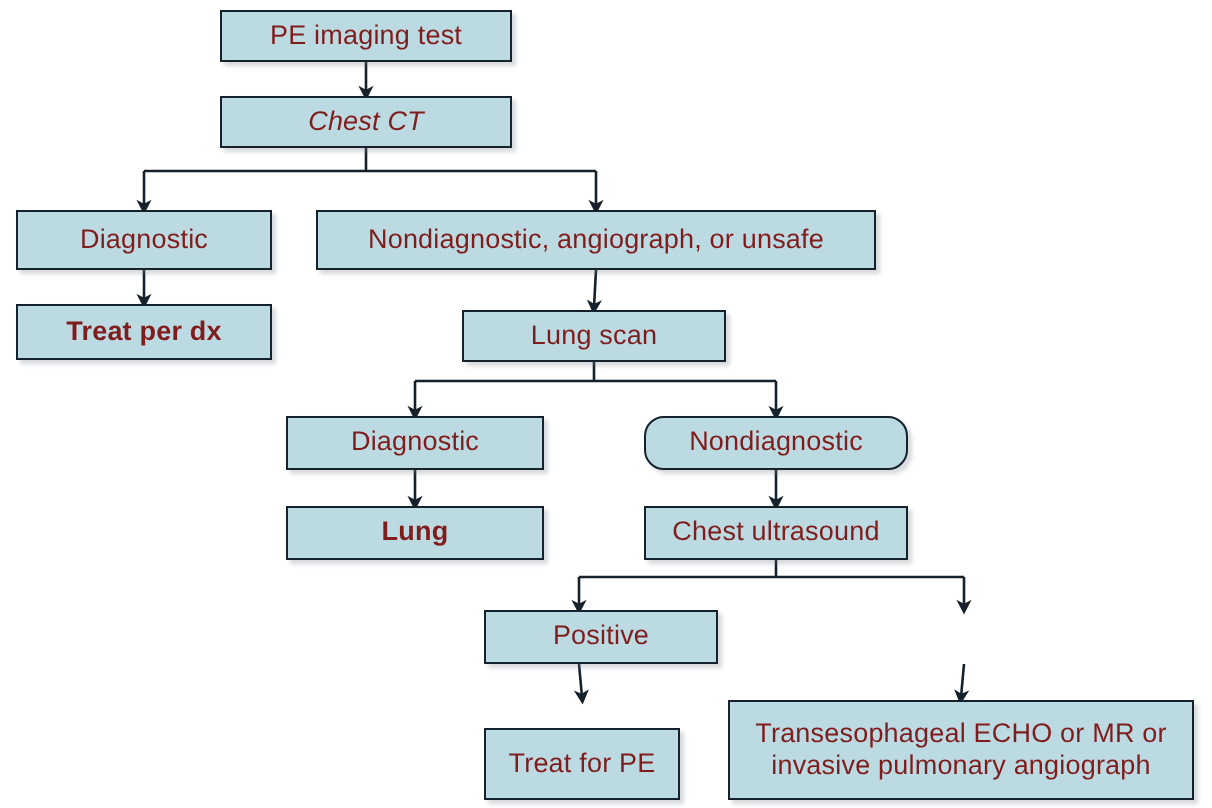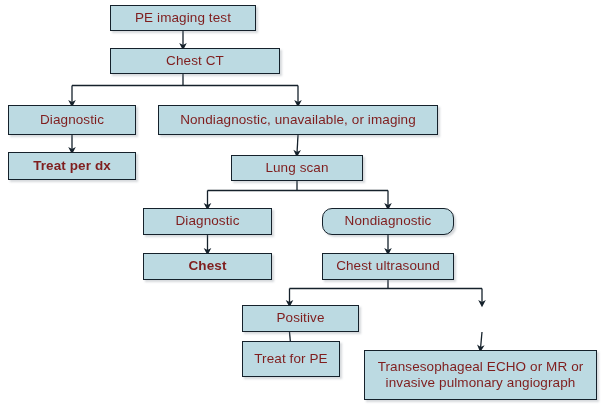--- a/index.html
+++ b/index.html
@@ -68,49 +68,49 @@
       <line x1="207.5" y1="190.5" x2="207.5" y2="206.5" stroke="#15212b" stroke-width="1.3" marker-end="url(#ah)"></line>
       <line x1="388" y1="190.5" x2="388" y2="206.5" stroke="#15212b" stroke-width="1.3" marker-end="url(#ah)"></line>
       <line x1="388" y1="280" x2="388" y2="288.5" stroke="#15212b" stroke-width="1.3"></line>
       <line x1="289.5" y1="288.5" x2="482" y2="288.5" stroke="#15212b" stroke-width="1.3"></line>
       <line x1="289.5" y1="288.5" x2="289.5" y2="303.5" stroke="#15212b" stroke-width="1.3" marker-end="url(#ah)"></line>
       <line x1="482" y1="288.5" x2="482" y2="303.5" stroke="#15212b" stroke-width="1.3" marker-end="url(#ah)"></line>
     </svg>
 <div class="node" style="left: 110px; top: 5px; width: 146px; height: 26px;">
       <span class="lbl">PE imaging test</span>
     </div>
-    <div class="node" style="left: 110px; top: 48px; width: 170px; height: 26px;">
+    <div class="node" style="left: 110px; top: 48px; width: 146px; height: 26px; font-style: italic;">
       <span class="lbl">Chest CT</span>
     </div>
     <div class="node" style="left: 8px; top: 105px; width: 128px; height: 30px;">
       <span class="lbl">Diagnostic</span>
     </div>
     <div class="node" style="left: 158px; top: 105px; width: 280px; height: 30px;">
-      <span class="lbl">Nondiagnostic, unavailable, or imaging</span>
+      <span class="lbl">Nondiagnostic, angiograph, or unsafe</span>
     </div>
     <div class="node" style="left: 231px; top: 155px; width: 132px; height: 26px;">
       <span class="lbl">Lung scan</span>
     </div>
     <div class="node bold" style="left: 8px; top: 152px; width: 128px; height: 28px;">
       <span class="lbl">Treat per dx</span>
     </div>
     <div class="node" style="left: 143px; top: 208px; width: 129px; height: 27px;">
       <span class="lbl">Diagnostic</span>
     </div>
     <div class="node" style="left: 322px; top: 208px; width: 132px; height: 27px; border-radius: 10px;">
       <span class="lbl">Nondiagnostic</span>
     </div>
     <div class="node bold" style="left: 143px; top: 253px; width: 129px; height: 27px;">
-      <span class="lbl">Chest</span>
+      <span class="lbl">Lung</span>
     </div>
     <div class="node" style="left: 322px; top: 253px; width: 132px; height: 27px;">
       <span class="lbl">Chest ultrasound</span>
     </div>
     <div class="node" style="left: 242px; top: 305px; width: 117px; height: 27px;">
       <span class="lbl">Positive</span>
     </div>
-    <div class="node" style="left: 242px; top: 341px; width: 98px; height: 36px; text-align: center;">
+    <div class="node" style="left: 242px; top: 364px; width: 98px; height: 36px; text-align: center;">
       <span class="lbl">Treat for PE</span>
     </div>
     <div class="node" style="left: 364px; top: 350px; width: 233px; height: 50px;">
       <span class="lbl">Transesophageal ECHO or MR or invasive pulmonary angiograph</span>
     </div>
   </div>
 
 </body></html>

